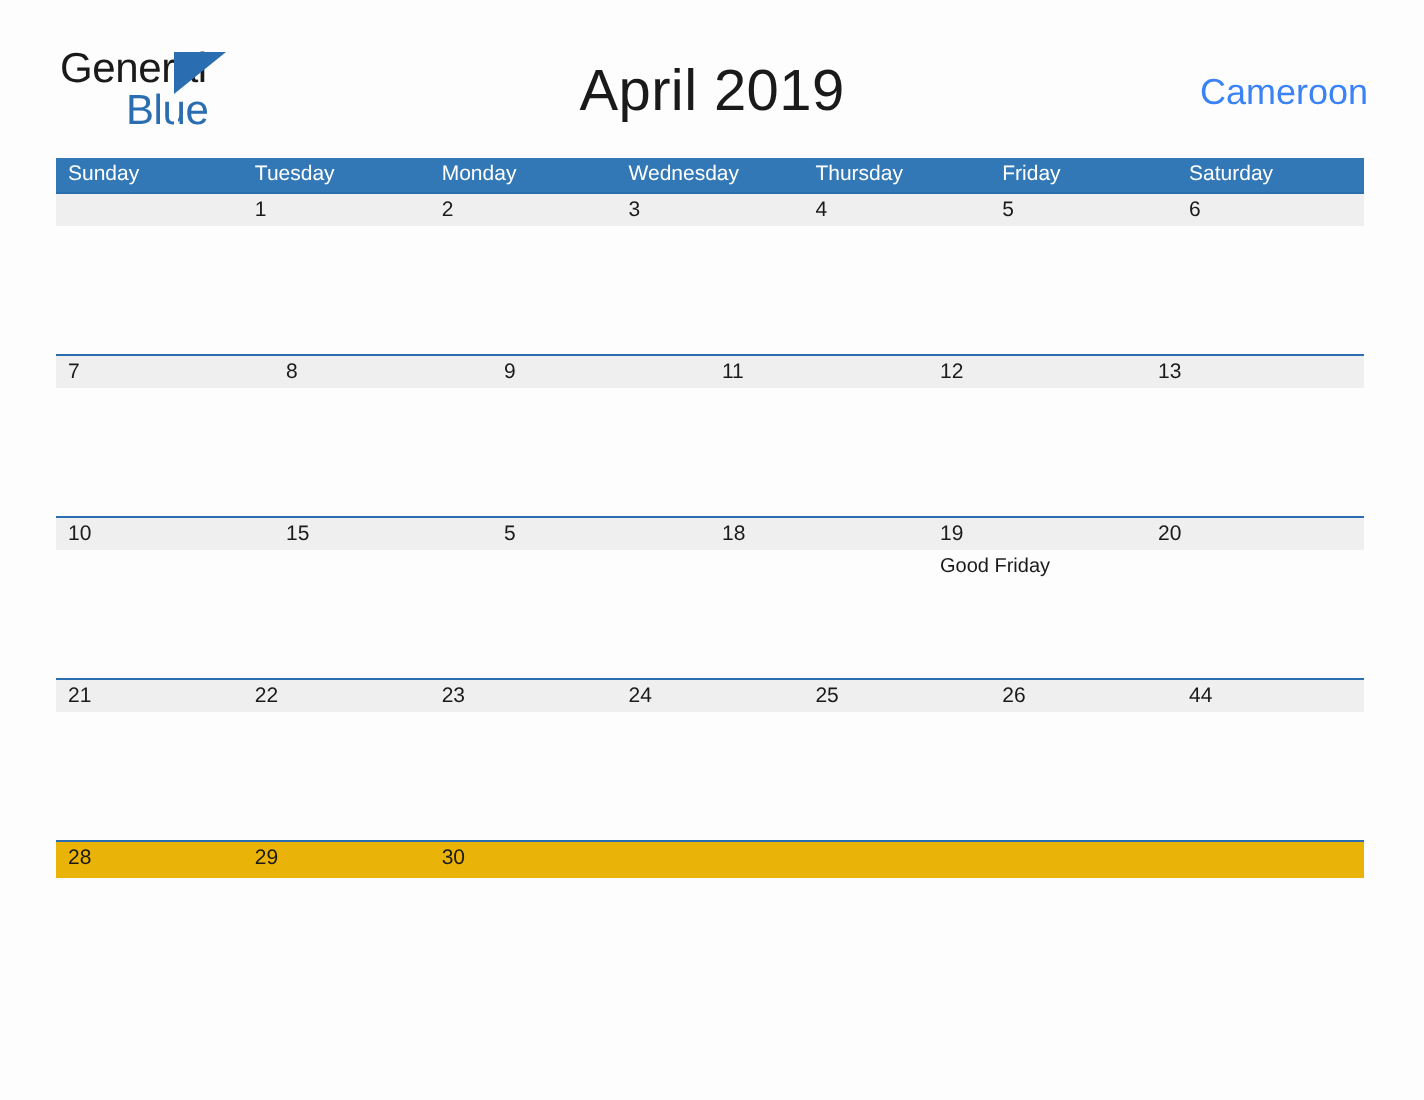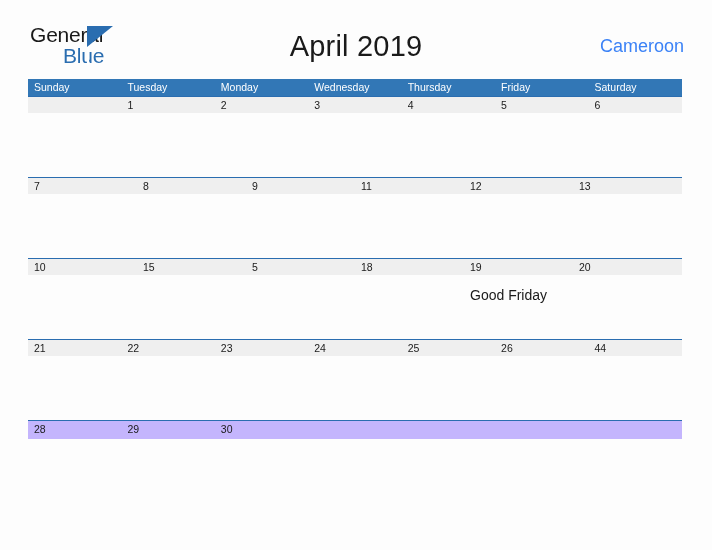--- a/index.html
+++ b/index.html
@@ -110,44 +110,44 @@
   .week-row {
     display: flex;
     border-top: 1.5px solid #2a6db0;
     height: 81px;
     box-sizing: border-box;
     background:
       linear-gradient(to bottom, #efefef 0px, #efefef 16px, #fdfdfd 16px, #fdfdfd 100%);
   }
   .week-row.last-row {
     height: 19px;
-    background: #c4b5fd;
+    background: #eab308;
     border-bottom: 0;
   }
 
   .day-cell {
     flex: 1 1 0;
     box-sizing: border-box;
     padding-left: 6px;
     position: relative;
     overflow: hidden;
   }
   .day-number {
     display: block;
     font-size: 10.5px;
     line-height: 16px;
     color: #1a1a1a;
     height: 16px;
   }
   .day-event {
     display: block;
-    font-size: 14px;
+    font-size: 10px;
     line-height: 13px;
     color: #1a1a1a;
-    margin-top: 14px;
+    margin-top: 2px;
     white-space: nowrap;
   }
   .day-cell.empty .day-number { visibility: hidden; }
 </style>
 </head>
 <body>
 
 <div class="page-header">
 
   <div class="brand-logo">

